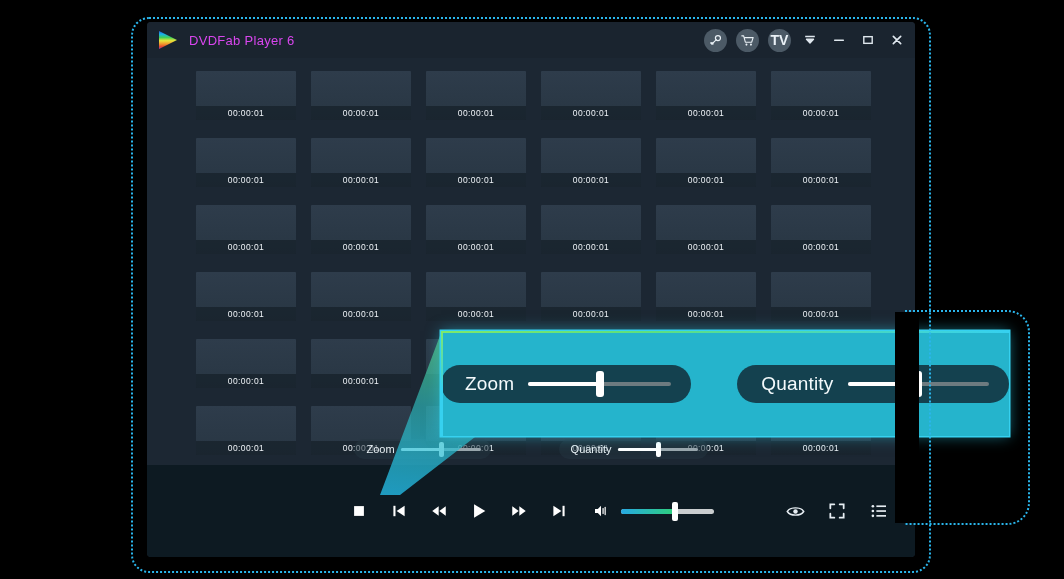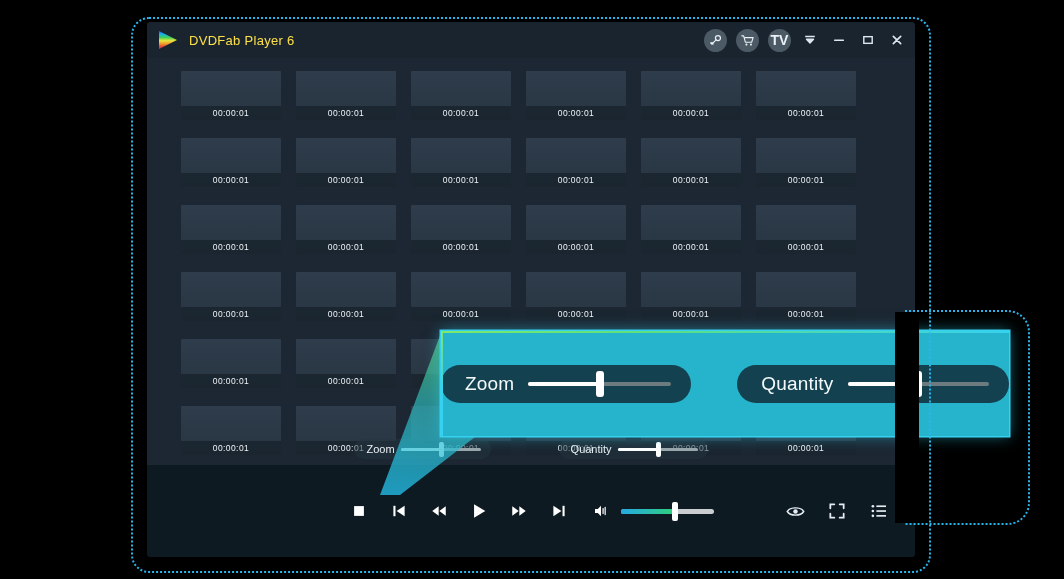--- a/index.html
+++ b/index.html
@@ -75,21 +75,21 @@
     display: flex;
     align-items: center;
     padding: 0 8px 0 10px;
   }
   .logo {
     width: 22px; height: 20px;
     margin-right: 10px;
     flex: 0 0 auto;
   }
   .app-title {
-    color: #fde047;
+    color: #d946ef;
     font-size: 13px;
     letter-spacing: .3px;
     flex: 1 1 auto;
   }
   .tb-icons { display: flex; align-items: center; gap: 9px; }
   .circ {
     width: 23px; height: 23px;
     border-radius: 50%;
     background: #4c5a66;
     display: flex; align-items: center; justify-content: center;
@@ -109,21 +109,21 @@
   #grid-area {
     position: relative;
     height: 407px;
     background: #1c2733;
     padding: 10px 0 0 0;
   }
   #grid {
     display: grid;
     grid-template-columns: repeat(6, 100px);
     gap: 18px 15px;
-    padding-left: 34px;
+    padding-left: 49px;
     padding-top: 3px;
   }
   .thumb {
     width: 100px;
     height: 49px;
     background: linear-gradient(180deg, #2e3c4b 0%, #283643 100%);
     position: relative;
     border-radius: 1px;
   }
   .thumb .tstamp {

